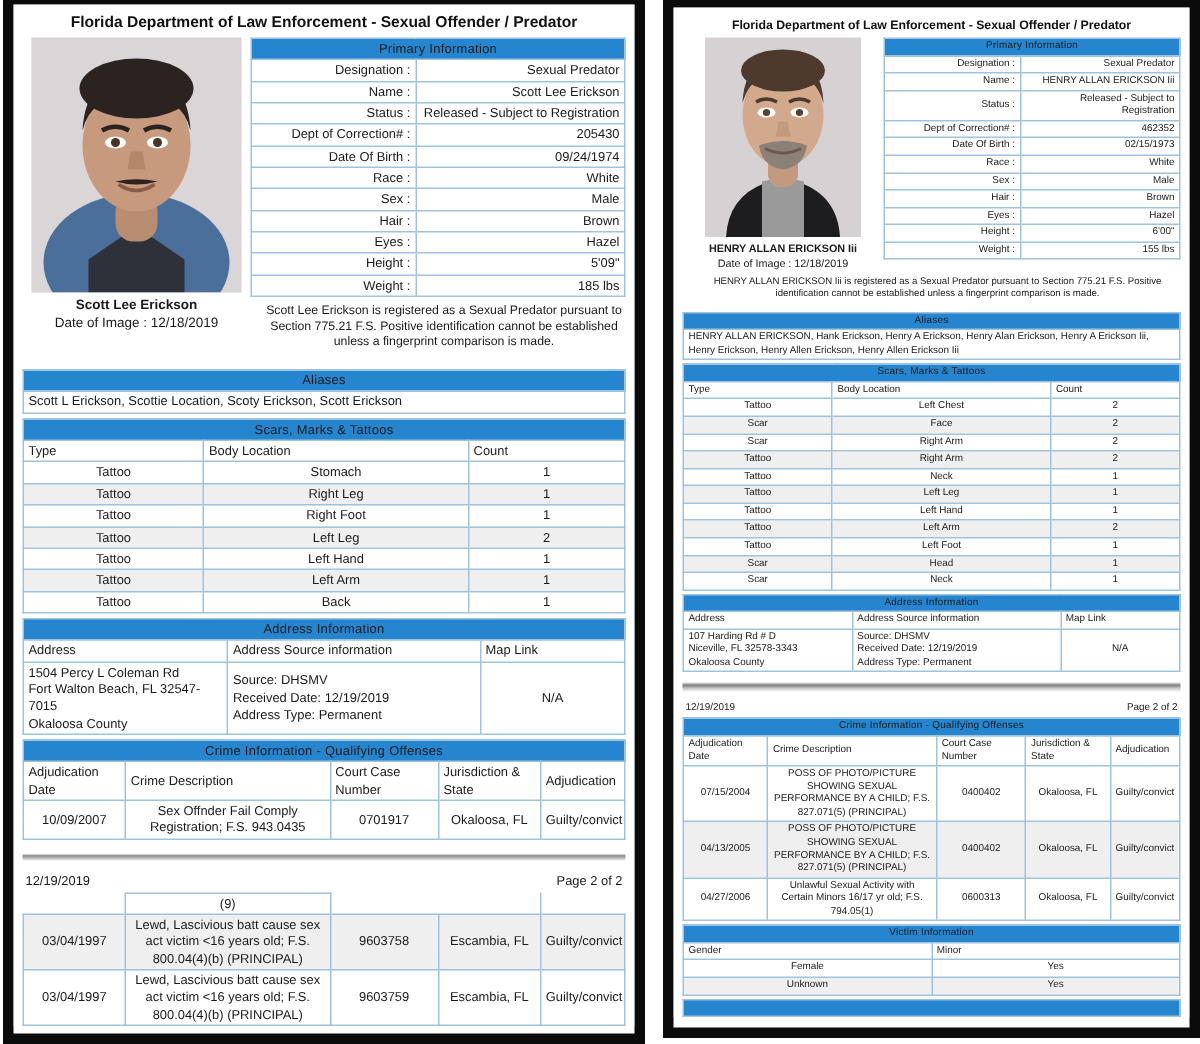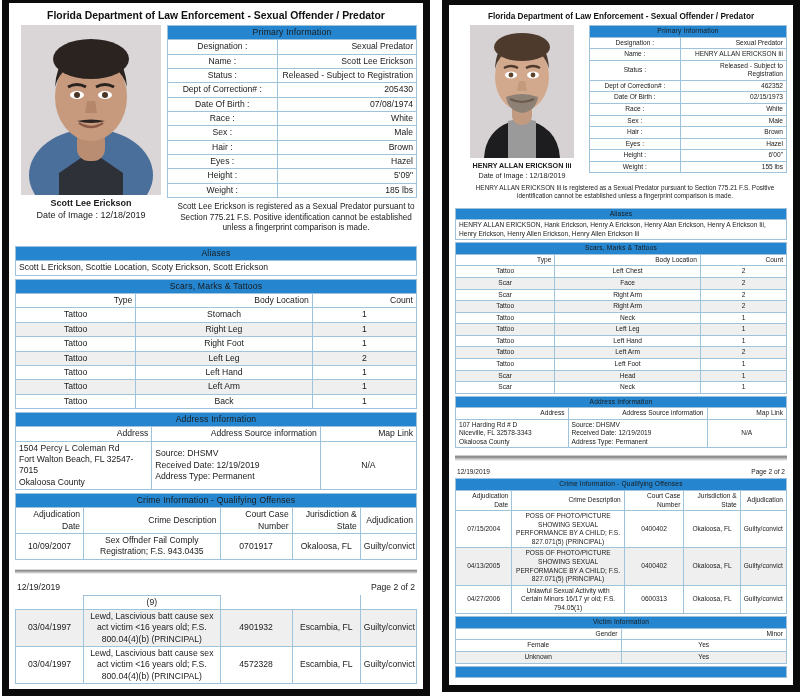--- a/index.html
+++ b/index.html
@@ -87,25 +87,25 @@
   .sec-head td {
     background: #2585ce;
     color: #ffffff;
     font-weight: bold;
     text-align: center;
     border: 1px solid #2585ce;
     padding: 2px 3px;
     letter-spacing: .2px;
   }
   .col-head td {
-    text-align: right;
+    text-align: left;
     font-weight: bold;
     background: #ffffff;
   }
-  .label-cell { text-align: center; font-weight: bold; white-space: nowrap; }
+  .label-cell { text-align: right; font-weight: bold; white-space: nowrap; }
   .value-cell { text-align: right; }
   .v-blue { color: #3b78c3; }
   .ctr { text-align: center; }
   .alt td { background: #efefef; }
 
   #panel-left  table.t td { font-size: 8.6px; line-height: 1.32; }
   #panel-right table.t td { font-size: 6.6px; line-height: 1.3; }
   #panel-left  .sec-head td { font-size: 8.8px; }
   #panel-right .sec-head td { font-size: 6.8px; }
 
@@ -195,21 +195,21 @@
               <tr>
                 <td class="label-cell">Status :</td>
                 <td class="value-cell">Released - Subject to Registration</td>
               </tr>
               <tr>
                 <td class="label-cell">Dept of Correction# :</td>
                 <td class="value-cell v-blue">205430</td>
               </tr>
               <tr>
                 <td class="label-cell">Date Of Birth :</td>
-                <td class="value-cell">07/08/1974</td>
+                <td class="value-cell">09/24/1974</td>
               </tr>
               <tr>
                 <td class="label-cell">Race :</td>
                 <td class="value-cell">White</td>
               </tr>
               <tr>
                 <td class="label-cell">Sex :</td>
                 <td class="value-cell">Male</td>
               </tr>
               <tr>
@@ -379,28 +379,28 @@
             <td class="ctr">(9)</td>
             <td style="border:0;">&nbsp;</td>
             <td style="border:0;">&nbsp;</td>
             <td style="border-right:0;border-top:0;border-bottom:0;">&nbsp;</td>
           </tr>
         </tbody>
         <tbody>
             <tr class="alt">
               <td class="ctr">03/04/1997</td>
               <td class="ctr">Lewd, Lascivious batt cause sex act victim &lt;16 years old; F.S. 800.04(4)(b) (PRINCIPAL)</td>
-              <td class="ctr">4901932</td>
+              <td class="ctr">9603758</td>
               <td class="ctr v-blue">Escambia,  FL</td>
               <td class="ctr">Guilty/convict</td>
             </tr>
             <tr>
               <td class="ctr">03/04/1997</td>
               <td class="ctr">Lewd, Lascivious batt cause sex act victim &lt;16 years old; F.S. 800.04(4)(b) (PRINCIPAL)</td>
-              <td class="ctr">4572328</td>
+              <td class="ctr">9603759</td>
               <td class="ctr v-blue">Escambia,  FL</td>
               <td class="ctr">Guilty/convict</td>
             </tr>
           </tbody>
       </table>
 
     </div>
   </div>
 
   <div class="panel" id="panel-right">

